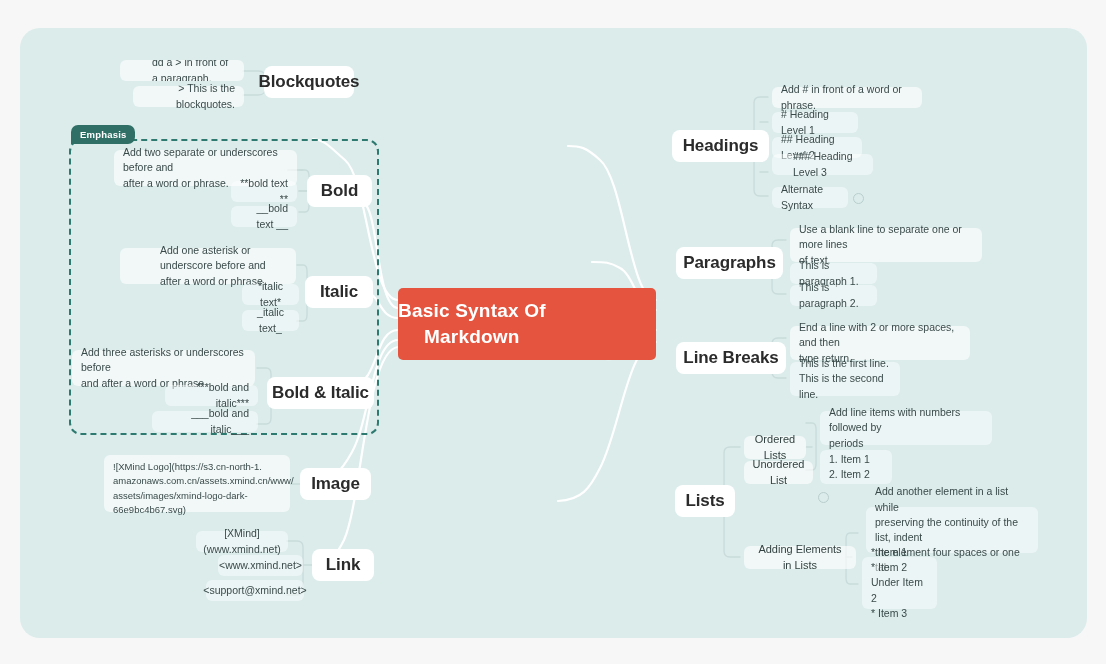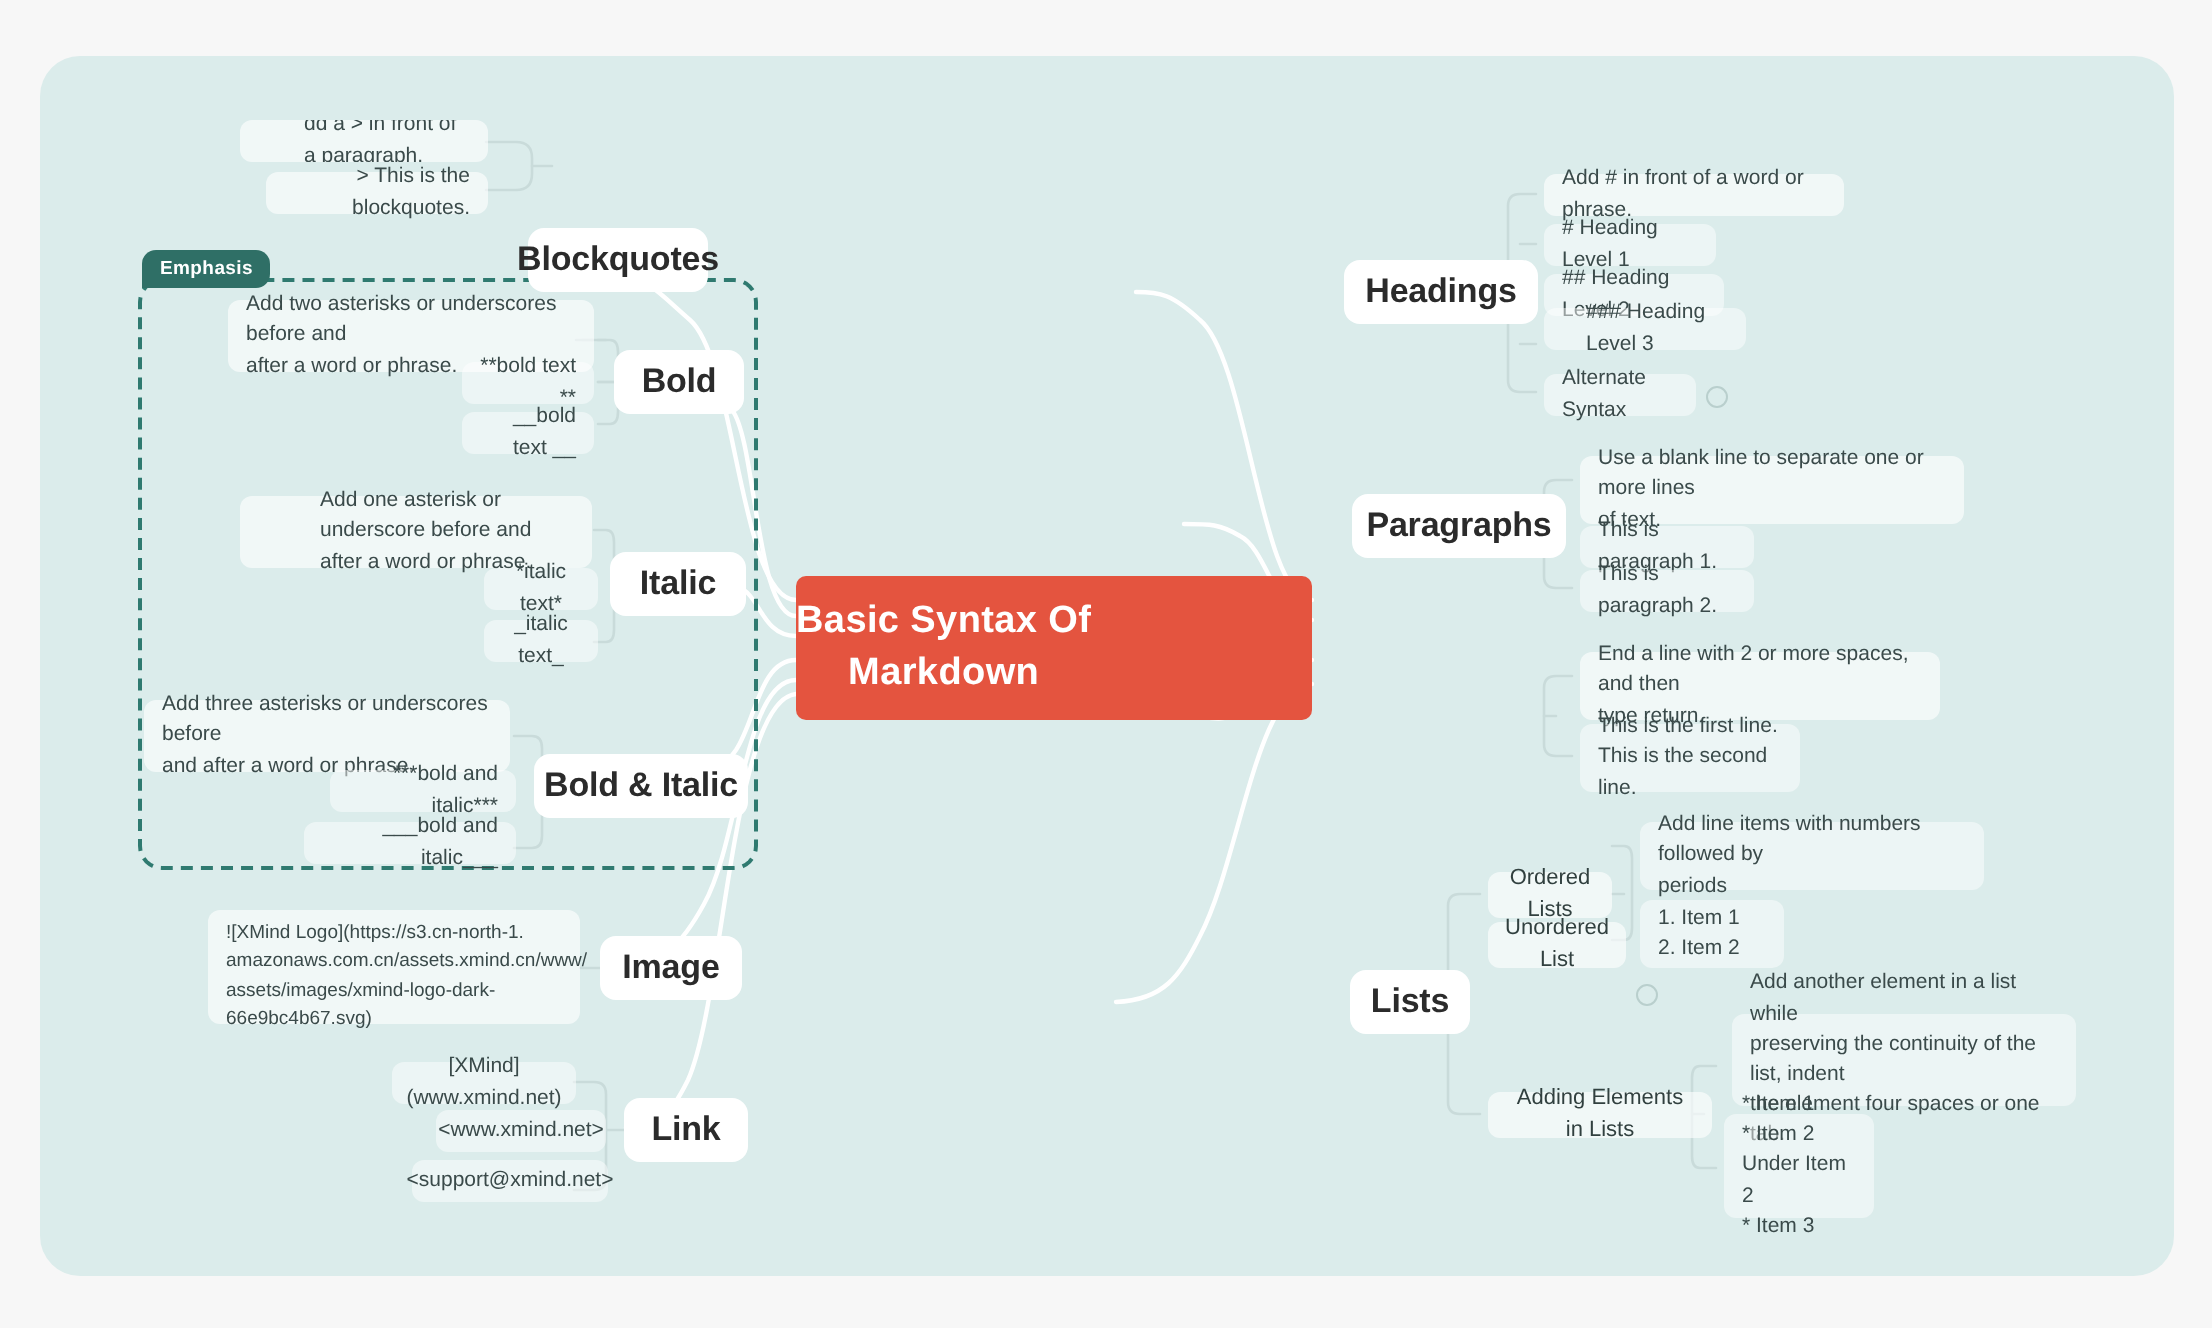--- a/index.html
+++ b/index.html
@@ -177,35 +177,35 @@
   <div class="boundary" style="left:69px; top:139px; width:310px; height:296px;"></div>
   <div class="boundary-label" style="left:71px; top:125px;">
     <span>Emphasis</span>
   </div>
 
   <div class="node central" style="left:398px; top:288px; width:258px; height:72px;">
     <span class="txt" style="white-space:pre-line;">Basic Syntax Of
 Markdown</span>
   </div>
 
-  <div class="node branch" style="left:264px; top:66px; width:90px; height:32px;margin-top:48px;">
+  <div class="node branch" style="left:264px; top:66px; width:90px; height:32px;">
     <span>Blockquotes</span>
   </div>
   <div class="node sub op60 clip" style="left:120px; top:60px; width:124px; height:21px;padding-left:32px;">
     <span class="txt">dd a &gt; in front of a paragraph.</span>
   </div>
   <div class="node sub op60 right" style="left:133px; top:86px; width:111px; height:21px;">
     <span class="txt">&gt; This is the blockquotes.</span>
   </div>
 
   <div class="node branch" style="left:307px; top:175px; width:65px; height:32px;">
     <span>Bold</span>
   </div>
   <div class="node sub op60" style="left:114px; top:150px; width:183px; height:36px;">
-    <span class="txt">Add two asterisks or underscores before and
+    <span class="txt">Add two separate or underscores before and
 after a word or phrase.</span>
   </div>
   <div class="node sub op45 right" style="left:231px; top:181px; width:66px; height:21px;">
     <span class="txt">**bold text **</span>
   </div>
   <div class="node sub op45 right" style="left:231px; top:206px; width:66px; height:21px;">
     <span class="txt">__bold text __</span>
   </div>
 
   <div class="node branch" style="left:305px; top:276px; width:68px; height:32px;">
@@ -286,20 +286,23 @@
     <span class="txt">Use a blank line to separate one or more lines
 of text.</span>
   </div>
   <div class="node sub op45" style="left:790px; top:263px; width:87px; height:21px;">
     <span class="txt">This is paragraph 1.</span>
   </div>
   <div class="node sub op45" style="left:790px; top:285px; width:87px; height:21px;">
     <span class="txt">This is paragraph 2.</span>
   </div>
 
+  <div class="node branch" style="left:676px; top:342px; width:110px; height:32px;">
+    <span>Line Breaks</span>
+  </div>
   <div class="node sub op60" style="left:790px; top:326px; width:180px; height:34px;">
     <span class="txt">End a line with 2 or more spaces, and then
 type return.</span>
   </div>
   <div class="node sub op45" style="left:790px; top:362px; width:110px; height:34px;">
     <span class="txt">This is the first line.
 This is the second line.</span>
   </div>
 
   <div class="node branch" style="left:675px; top:485px; width:60px; height:32px;">

